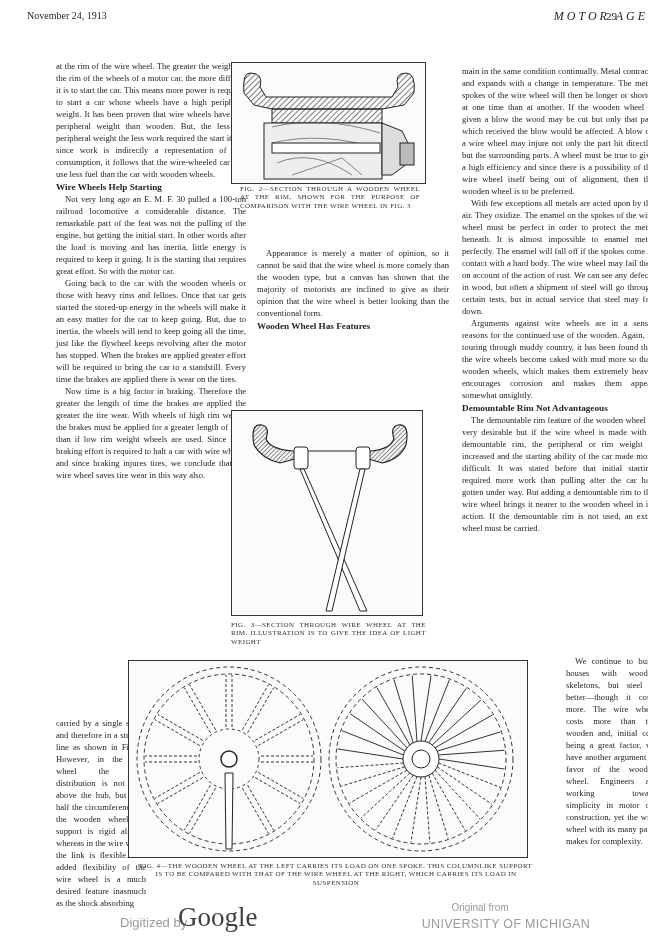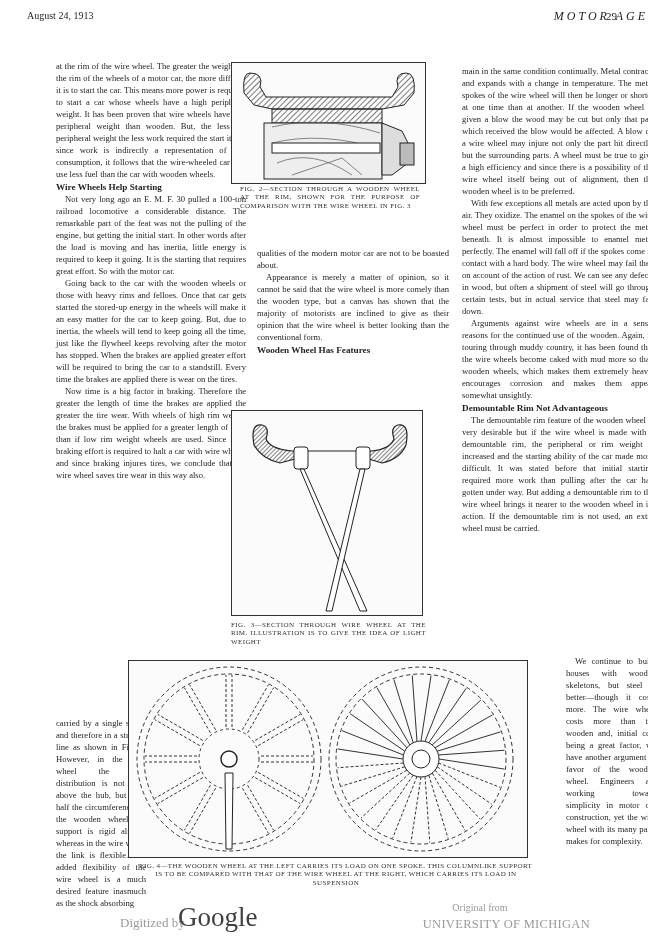--- a/index.html
+++ b/index.html
@@ -24,32 +24,32 @@
 
   .fig { position: absolute; border: 1px solid #333; background: #fbfbfb; }
   .fig2 { left: 231px; top: 62px; width: 193px; height: 120px; }
   .fig3 { left: 231px; top: 410px; width: 190px; height: 204px; }
   .fig4 { left: 128px; top: 660px; width: 398px; height: 196px; }
   .cap { position: absolute; font-size: 7px; line-height: 8.4px; letter-spacing: 0.4px; text-transform: uppercase; color: #333; }
   .cap2 { left: 240px; top: 185px; width: 180px; text-align: justify; }
   .cap3 { left: 231px; top: 621px; width: 195px; text-align: justify; }
   .cap4 { left: 136px; top: 862px; width: 400px; text-align: center; }
 
-  .wm { position: absolute; color: #9a9a9a; font-family: Liberation Serif, serif; }
+  .wm { position: absolute; color: #9a9a9a; font-family: Liberation Sans, sans-serif; }
   .wm-digit { left: 120px; top: 915px; font-size: 13px; }
   .wm-google { left: 178px; top: 902px; font-size: 27px; font-family: "Liberation Serif", serif; color: #404040; }
   .wm-orig { left: 380px; top: 902px; width: 200px; text-align: center; font-size: 10px; }
   .wm-univ { left: 370px; top: 917px; width: 220px; text-align: right; font-size: 12.5px; letter-spacing: 0.3px; }
   svg { display: block; }
 </style>
 </head>
 <body>
 
 <div>
-  <div class="hdr hdr-date">August 24, 1913</div>
+  <div class="hdr hdr-date">November 24, 1913</div>
   <div class="hdr hdr-title">MOTOR AGE</div>
   <div class="hdr hdr-page">29</div>
 </div>
 
 <div class="col col1">
   <p class="noind">at the rim of the wire wheel. The greater the weight on the rim of the wheels of a motor car, the more difficult it is to start the car. This means more power is required to start a car whose wheels have a high peripheral weight. It has been proven that wire wheels have less peripheral weight than wooden. But, the less the peripheral weight the less work required the start it and since work is indirectly a representation of fuel consumption, it follows that the wire-wheeled car will use less fuel than the car with wooden wheels.</p>
   <h3>Wire Wheels Help Starting</h3>
   <p>Not very long ago an E. M. F. 30 pulled a 100-ton railroad locomotive a considerable distance. The remarkable part of the feat was not the pulling of the engine, but getting the initial start. In other words after the load is moving and has inertia, little energy is required to keep it going. It is the starting that requires great effort. So with the motor car.</p>
   <p>Going back to the car with the wooden wheels or those with heavy rims and felloes. Once that car gets started the stored-up energy in the wheels will make it an easy matter for the car to keep going. But, due to inertia, the wheels will tend to keep going all the time, just like the flywheel keeps revolving after the motor has stopped. When the brakes are applied greater effort will be required to bring the car to a standstill. Every time the brakes are applied there is wear on the tires.</p>
   <p>Now time is a big factor in braking. Therefore the greater the length of time the brakes are applied the greater the tire wear. With wheels of high rim weight the brakes must be applied for a greater length of time than if low rim weight wheels are used. Since little braking effort is required to halt a car with wire wheels and since braking injures tires, we conclude that the wire wheel saves tire wear in this way also.</p>
@@ -70,21 +70,20 @@
     <rect x="32" y="60" width="118" height="56" fill="#eee" stroke="#222"></rect>
     <path d="M40 64 Q90 52 148 70 M40 80 Q90 68 148 86 M45 100 Q80 85 120 112 M60 112 L110 95 L130 112" fill="none" stroke="#555" stroke-width="0.7"></path>
     <rect x="40" y="80" width="108" height="10" fill="#fff" stroke="#222"></rect>
     <path d="M150 60 L170 68 L176 80 L176 100 L160 112 L150 112 Z" fill="#ddd" stroke="#222"></path>
     <rect x="168" y="80" width="14" height="22" fill="#bbb" stroke="#222"></rect>
   </svg>
 </div>
 <div class="cap cap2">FIG. 2—SECTION THROUGH A WOODEN WHEEL AT THE RIM, SHOWN FOR THE PURPOSE OF COMPARISON WITH THE WIRE WHEEL IN FIG. 3</div>
 
 <div class="col col2">
-  <p class="noind">qualities of the modern motor car are not to be boasted about.</p>
   <p>Appearance is merely a matter of opinion, so it cannot be said that the wire wheel is more comely than the wooden type, but a canvas has shown that the majority of motorists are inclined to give as their opinion that the wire wheel is better looking than the conventional form.</p>
   <h3>Wooden Wheel Has Features</h3>
 </div>
 
 <div class="fig fig3">
   <svg width="190" height="204" viewBox="0 0 190 204">
     <defs>
       <pattern id="hatch3" width="3" height="3" patternUnits="userSpaceOnUse" patternTransform="rotate(45)">
         <line x1="0" y1="0" x2="0" y2="3" stroke="#333" stroke-width="1.2"></line>
       </pattern>

